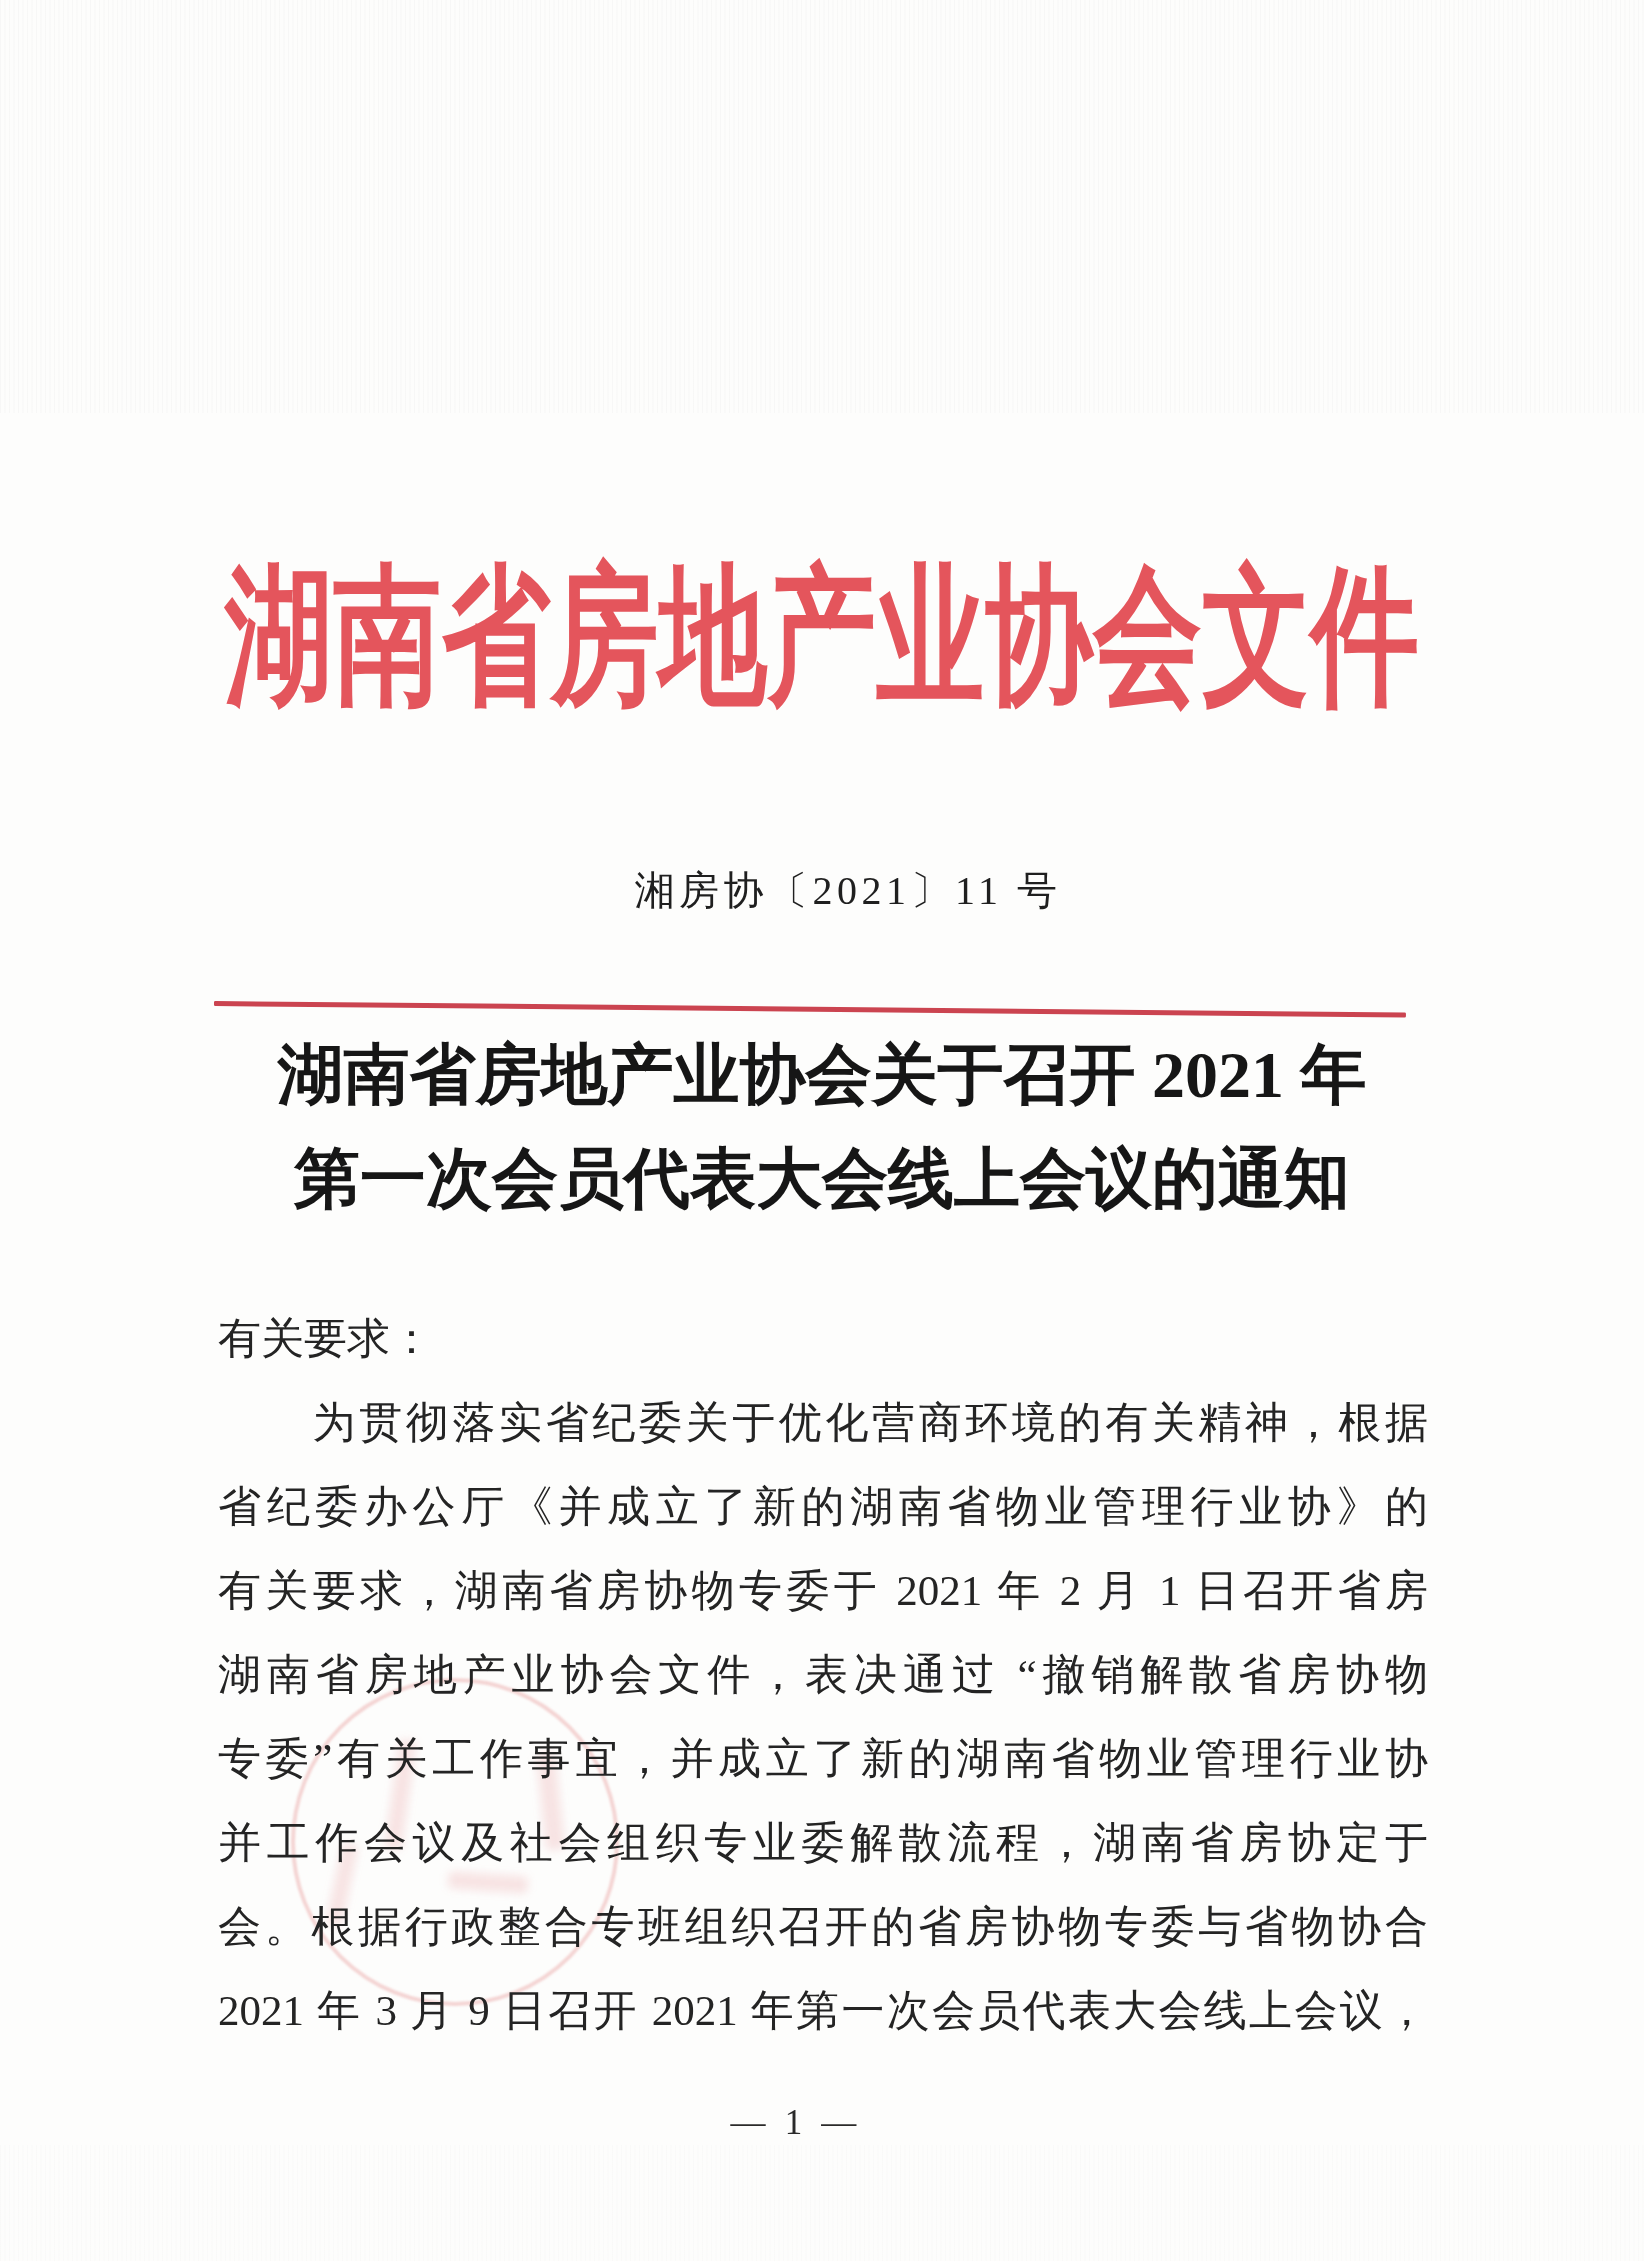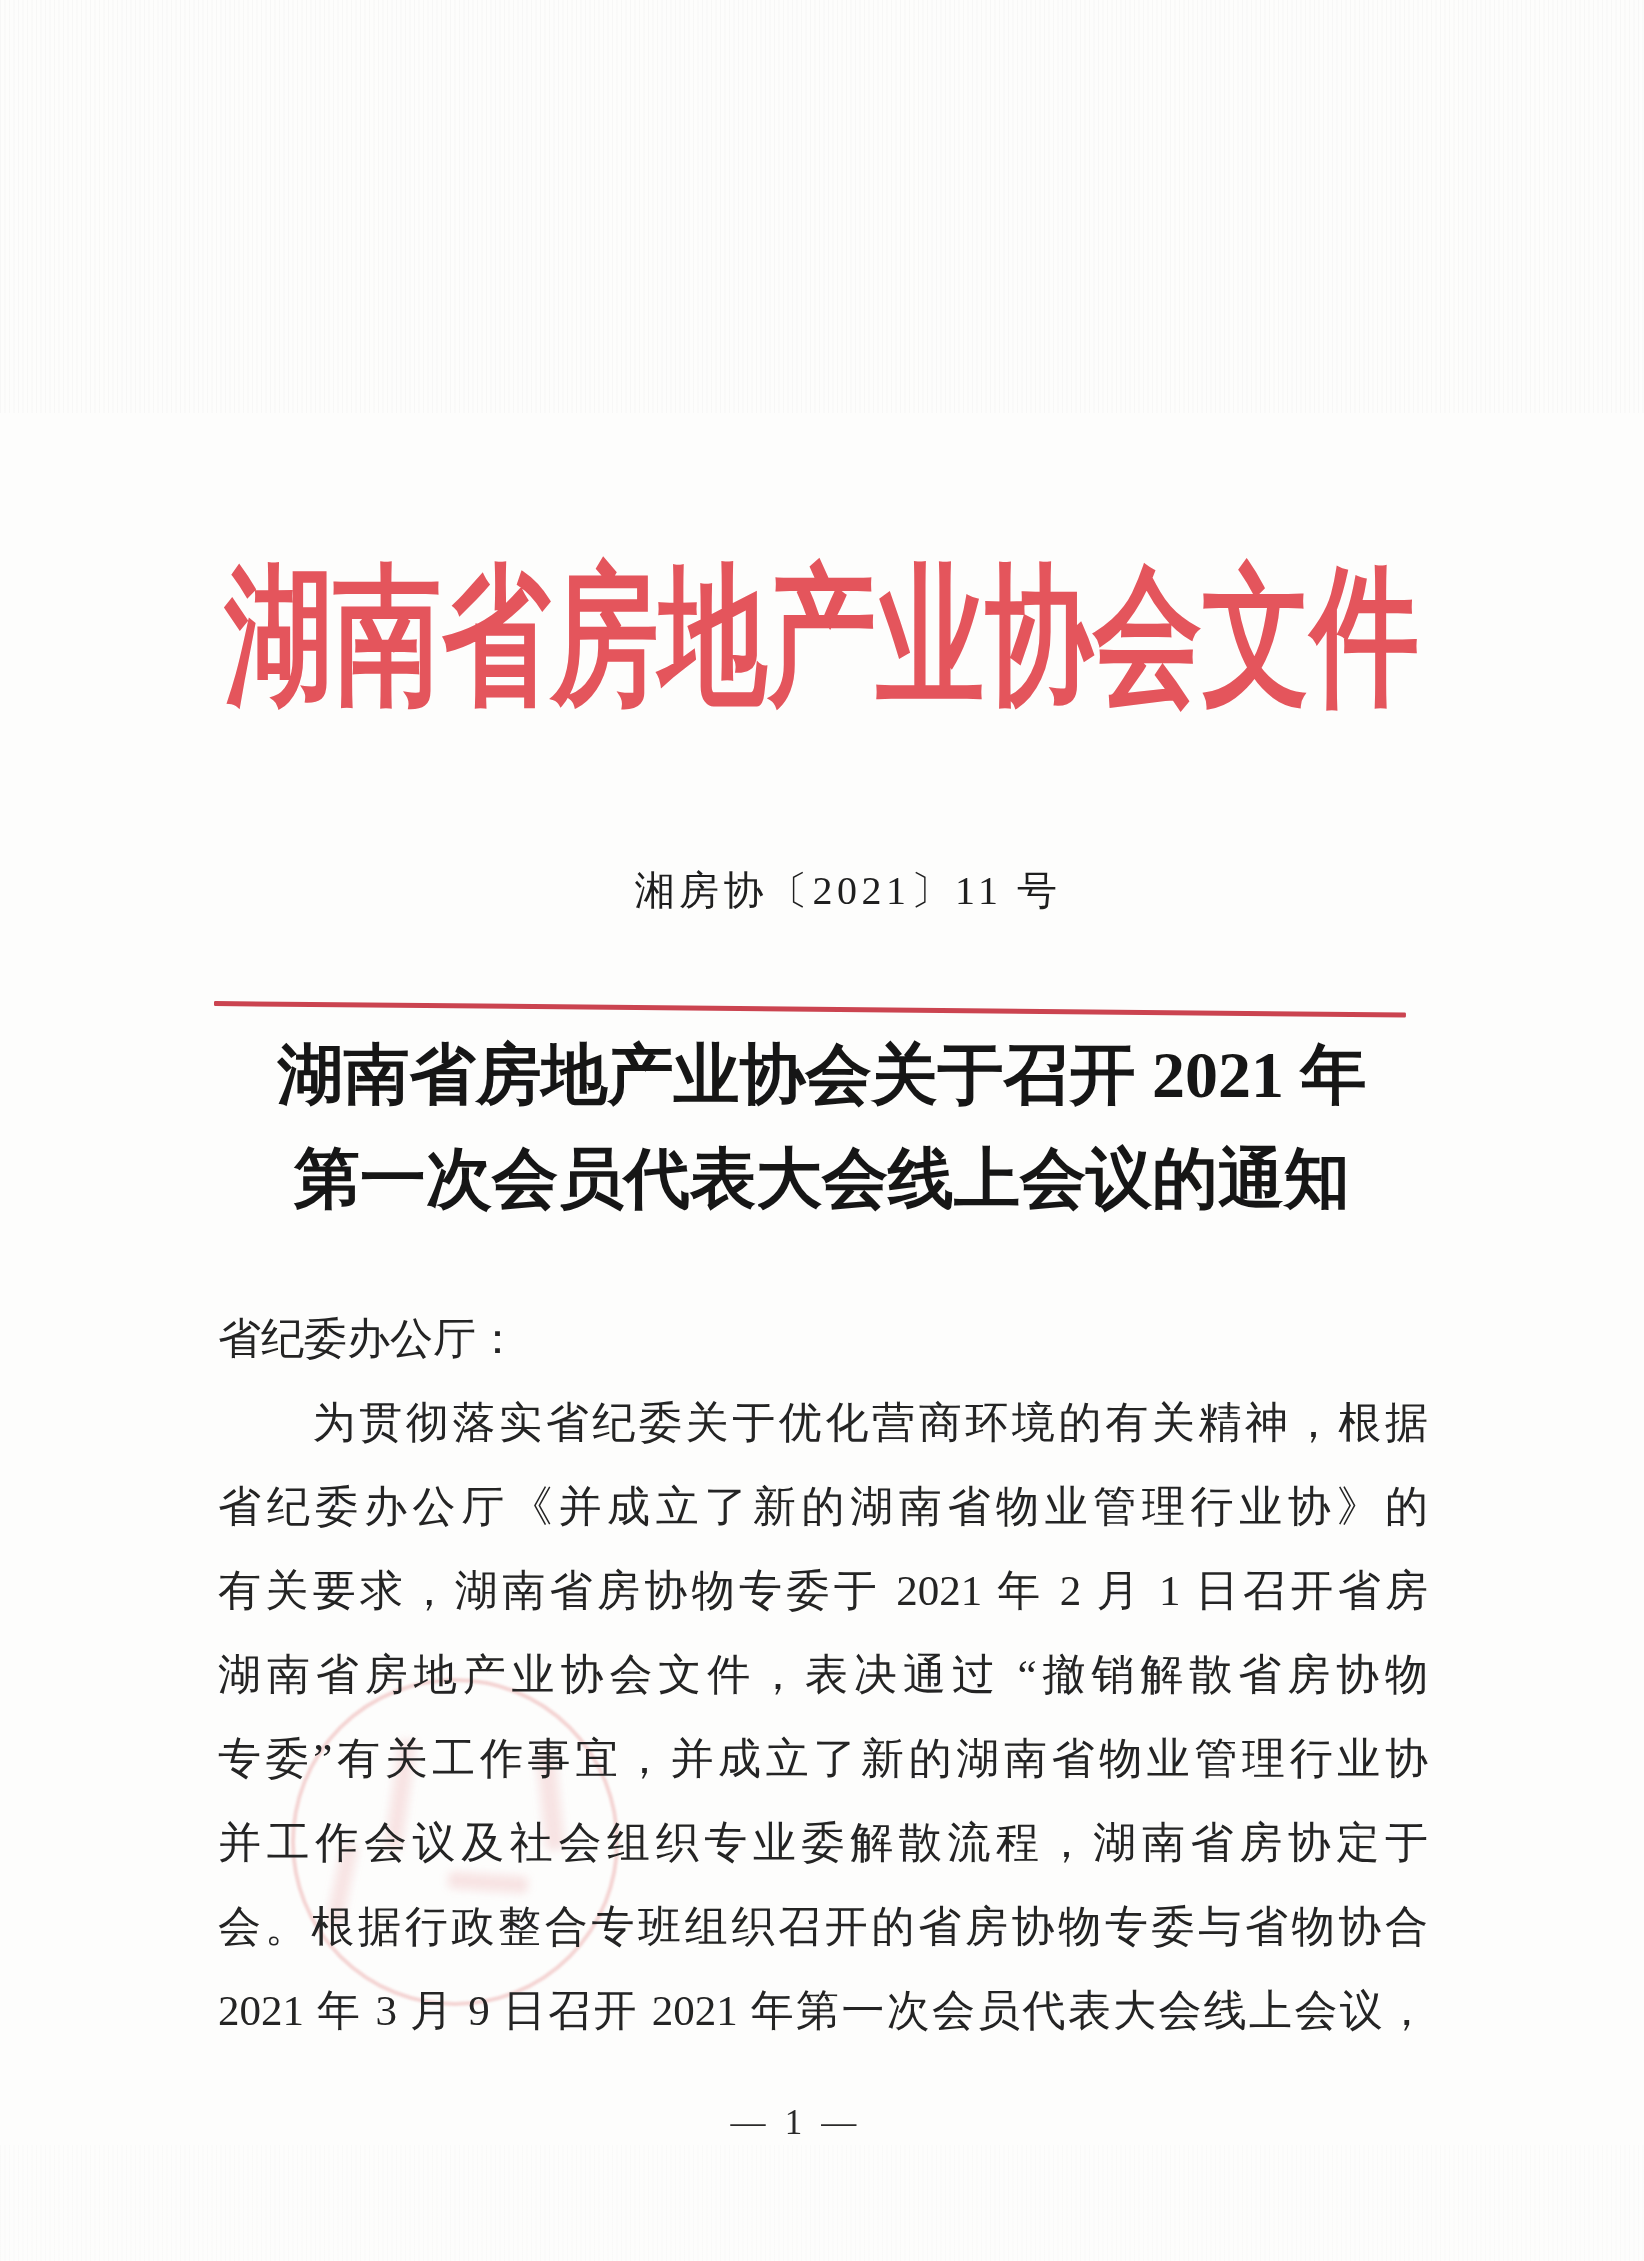--- a/index.html
+++ b/index.html
@@ -171,21 +171,21 @@
   <div class="doc-title line2">第一次会员代表大会线上会议的通知</div>
 
   <div class="stamp">
     <div class="smudge s1"></div>
     <div class="smudge s2"></div>
     <div class="smudge s3"></div>
     <div class="smudge s4"></div>
   </div>
 
   <div class="body-block">
-    <div class="salutation">省纪委办公厅：</div>
+    <div class="salutation">有关要求：</div>
     <div class="body-line indent">为贯彻落实省纪委关于优化营商环境的有关精神，根据</div>
     <div class="body-line">省纪委办公厅《并成立了新的湖南省物业管理行业协》的</div>
     <div class="body-line">有关要求，湖南省房协物专委于 2021 年 2 月 1 日召开省房</div>
     <div class="body-line">湖南省房地产业协会文件，表决通过 “撤销解散省房协物</div>
     <div class="body-line">专委”有关工作事宜，并成立了新的湖南省物业管理行业协</div>
     <div class="body-line">并工作会议及社会组织专业委解散流程，湖南省房协定于</div>
     <div class="body-line">会。根据行政整合专班组织召开的省房协物专委与省物协合</div>
     <div class="body-line">2021 年 3 月 9 日召开 2021 年第一次会员代表大会线上会议，</div>
   </div>
 

